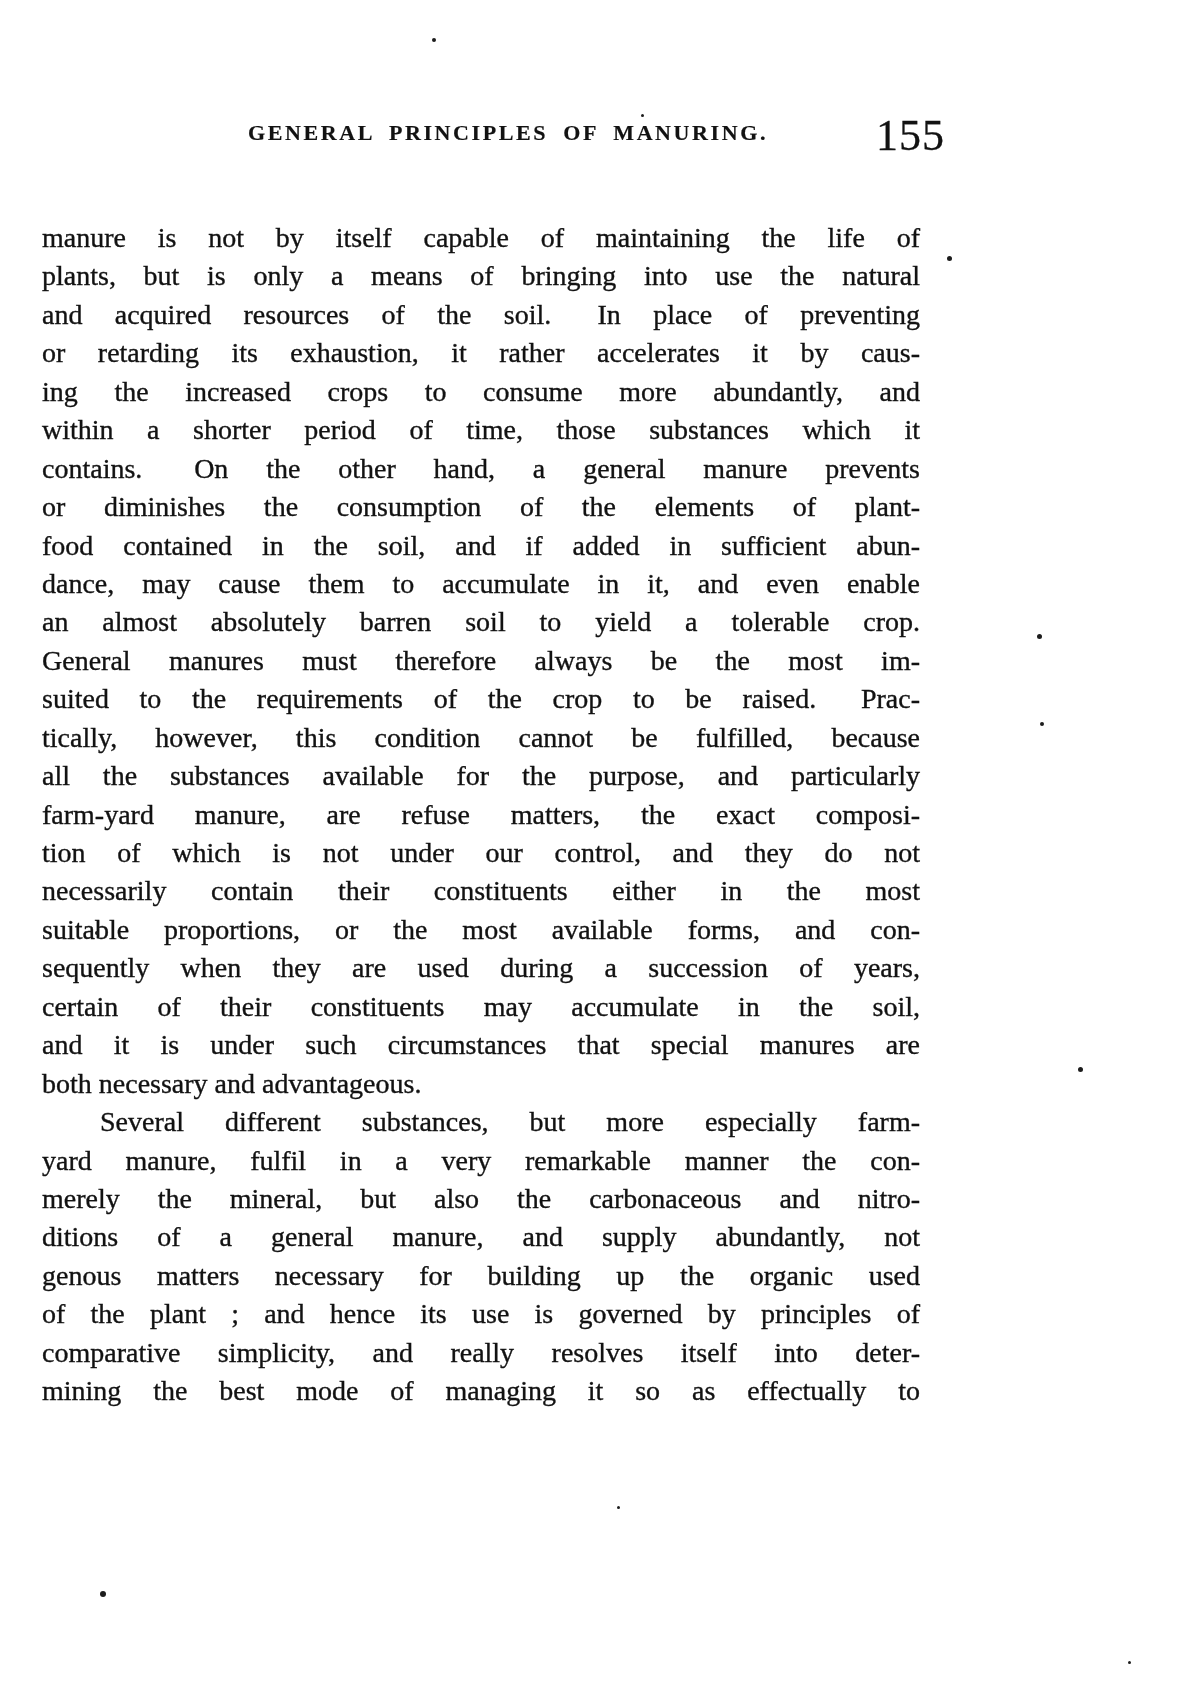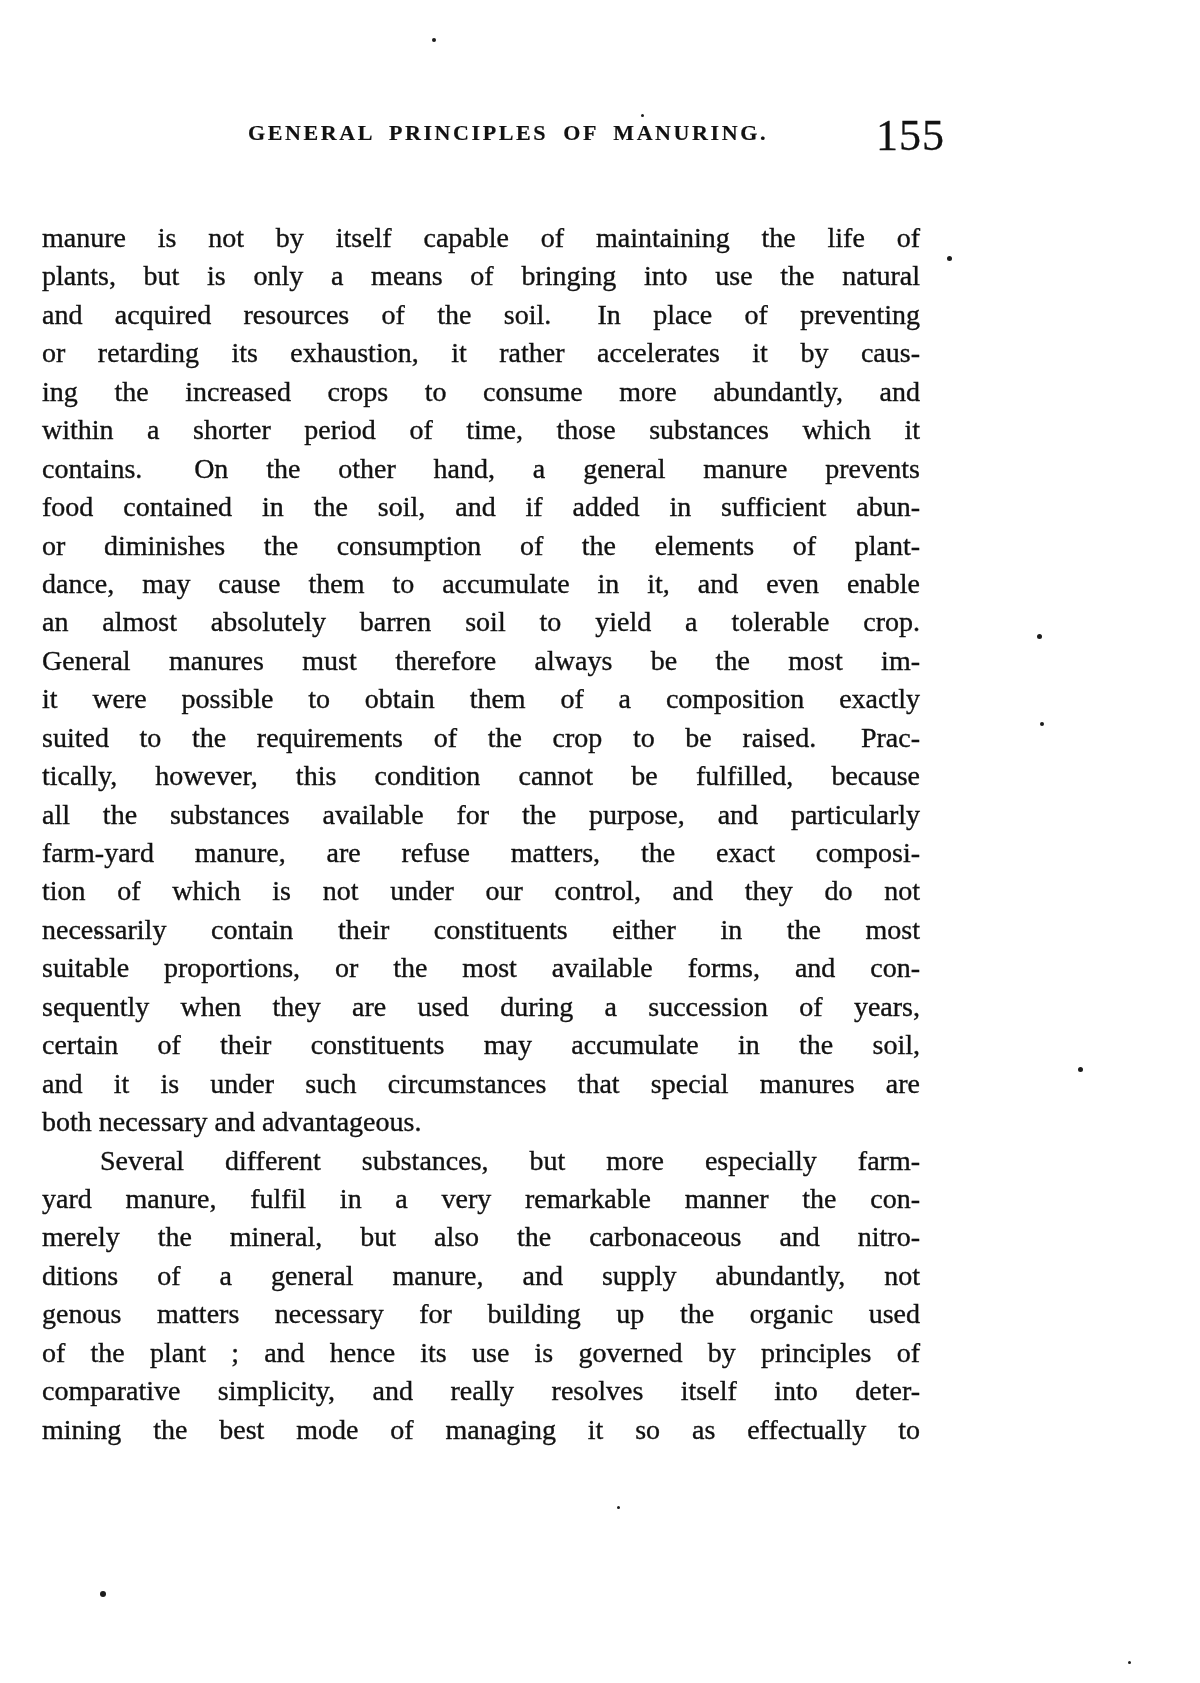--- a/index.html
+++ b/index.html
@@ -86,26 +86,25 @@
   </div>
 
   <div class="text-block" id="text-block">
       <div class="text-line">manure is not by itself capable of maintaining the life of</div>
       <div class="text-line">plants, but is only a means of bringing into use the natural</div>
       <div class="text-line">and acquired resources of the soil.  In place of preventing</div>
       <div class="text-line">or retarding its exhaustion, it rather accelerates it by caus-</div>
       <div class="text-line">ing the increased crops to consume more abundantly, and</div>
       <div class="text-line">within a shorter period of time, those substances which it</div>
       <div class="text-line">contains.  On the other hand, a general manure prevents</div>
+      <div class="text-line">or diminishes the consumption of the elements of plant-</div>
       <div class="text-line">food contained in the soil, and if added in sufficient abun-</div>
-      <div class="text-line">or diminishes the consumption of the elements of plant-</div>
       <div class="text-line">dance, may cause them to accumulate in it, and even enable</div>
       <div class="text-line">an almost absolutely barren soil to yield a tolerable crop.</div>
       <div class="text-line">General manures must therefore always be the most im-</div>
-      <div class="text-line">it were possible to obtain them of a composition exactly</div>
       <div class="text-line">suited to the requirements of the crop to be raised.  Prac-</div>
       <div class="text-line">tically, however, this condition cannot be fulfilled, because</div>
       <div class="text-line">all the substances available for the purpose, and particularly</div>
       <div class="text-line">farm-yard manure, are refuse matters, the exact composi-</div>
       <div class="text-line">tion of which is not under our control, and they do not</div>
       <div class="text-line">necessarily contain their constituents either in the most</div>
       <div class="text-line">suitable proportions, or the most available forms, and con-</div>
       <div class="text-line">sequently when they are used during a succession of years,</div>
       <div class="text-line">certain of their constituents may accumulate in the soil,</div>
       <div class="text-line">and it is under such circumstances that special manures are</div>

